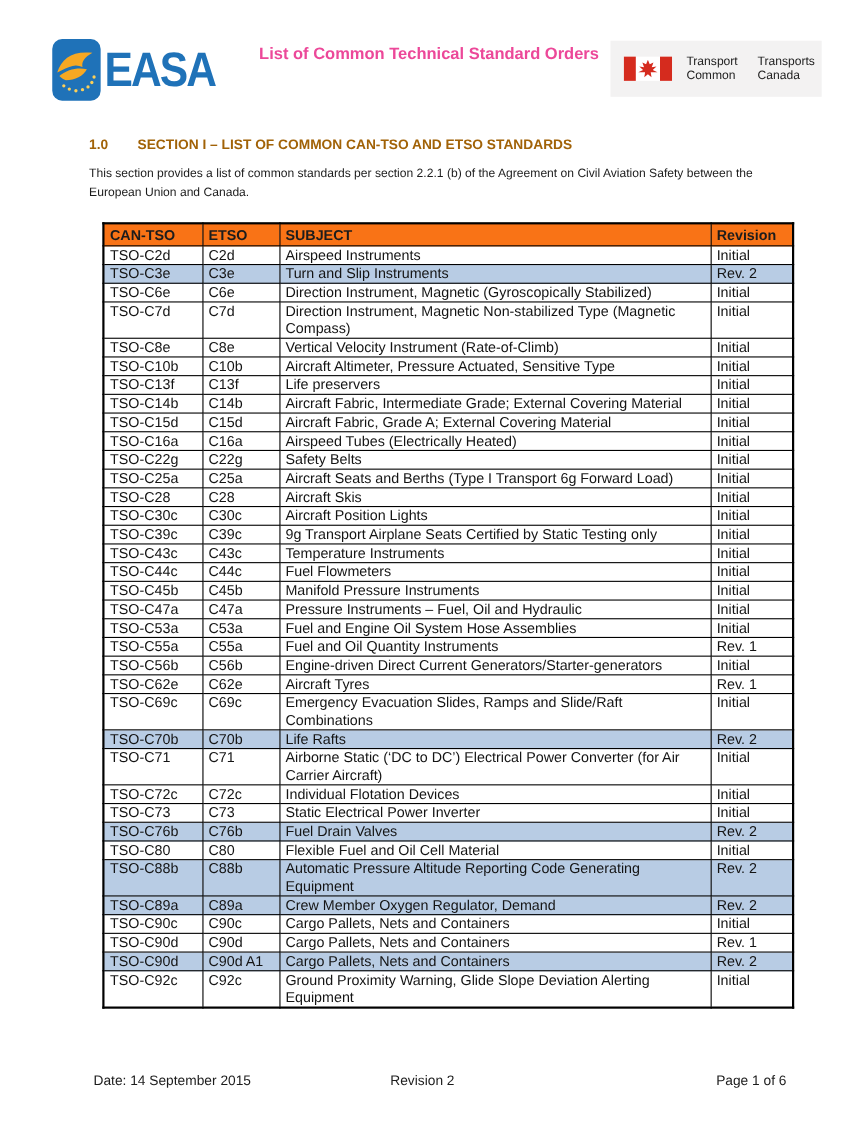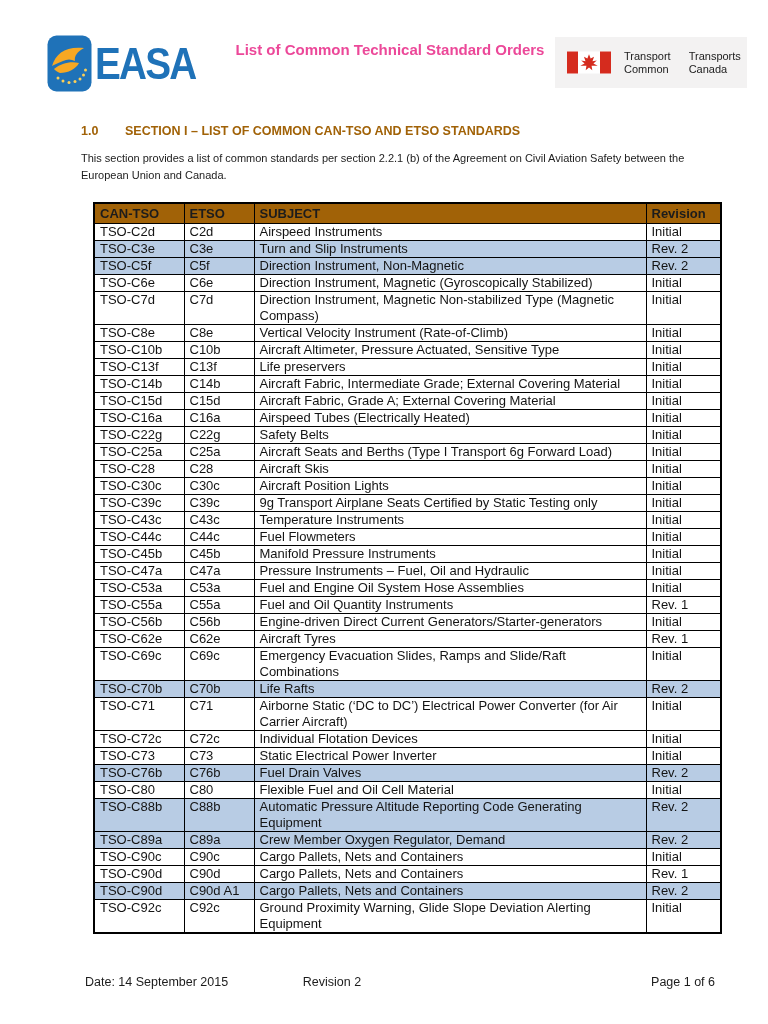--- a/index.html
+++ b/index.html
@@ -24,31 +24,31 @@
   
   .section-line { position:absolute; left:81px; top:124px; width:640px; font-size:12.5px; font-weight:bold; color:#a16207; }
   .section-num { display:inline-block; width:44px; }
   .intro { position:absolute; left:81px; top:150px; width:604px; font-size:11px; line-height:17px; color:#1c1c1c; }
 
   
   .tso-table-wrap { position:absolute; left:93px; top:202px; width:627px; }
   table { border-collapse:collapse; width:627px; table-layout:fixed; }
   table, th, td { border:1px solid #000; }
   table { border-width:2px; }
-  th { background:#a16207; text-align:left; font-size:13px; font-weight:bold;
+  th { background:#f97316; text-align:left; font-size:13px; font-weight:bold;
        padding:1px 5px; line-height:17px; white-space:nowrap; }
   td { font-size:13px; line-height:16px; padding:0 5px; vertical-align:top; color:#141414; }
   col.c-can { width:90px; } col.c-etso { width:70px; } col.c-sub { width:392px; } col.c-rev { width:75px; }
   td.nowrap { white-space:nowrap; }
   tr.hl td { background:var(--hl, #b8cce4); }
 
   
   .doc-footer { position:absolute; left:0; top:975px; width:768px; height:16px; font-size:12.5px; color:#1c1c1c; }
   .footer-date { position:absolute; left:85px; }
-  .footer-rev { position:absolute; left:0; width:664px; text-align:center; }
+  .footer-rev { position:absolute; left:0; width:768px; text-align:center; }
   .footer-page { position:absolute; right:53px; }
 </style>
 </head>
 <body>
 
 <div class="page">
 
   <div class="doc-header">
 
     <div class="easa-logo">
@@ -113,26 +113,20 @@
             <td class="nowrap">C2d</td>
             <td>Airspeed Instruments</td>
             <td class="nowrap">Initial</td>
           </tr>
           <tr class="hl">
             <td class="nowrap">TSO-C3e</td>
             <td class="nowrap">C3e</td>
             <td>Turn and Slip Instruments</td>
             <td class="nowrap">Rev. 2</td>
           </tr>
-          <tr class="hl">
-            <td class="nowrap">TSO-C5f</td>
-            <td class="nowrap">C5f</td>
-            <td>Direction Instrument, Non-Magnetic</td>
-            <td class="nowrap">Rev. 2</td>
-          </tr>
           <tr>
             <td class="nowrap">TSO-C6e</td>
             <td class="nowrap">C6e</td>
             <td>Direction Instrument, Magnetic (Gyroscopically Stabilized)</td>
             <td class="nowrap">Initial</td>
           </tr>
           <tr>
             <td class="nowrap">TSO-C7d</td>
             <td class="nowrap">C7d</td>
             <td>Direction Instrument, Magnetic Non-stabilized Type (Magnetic Compass)</td>

